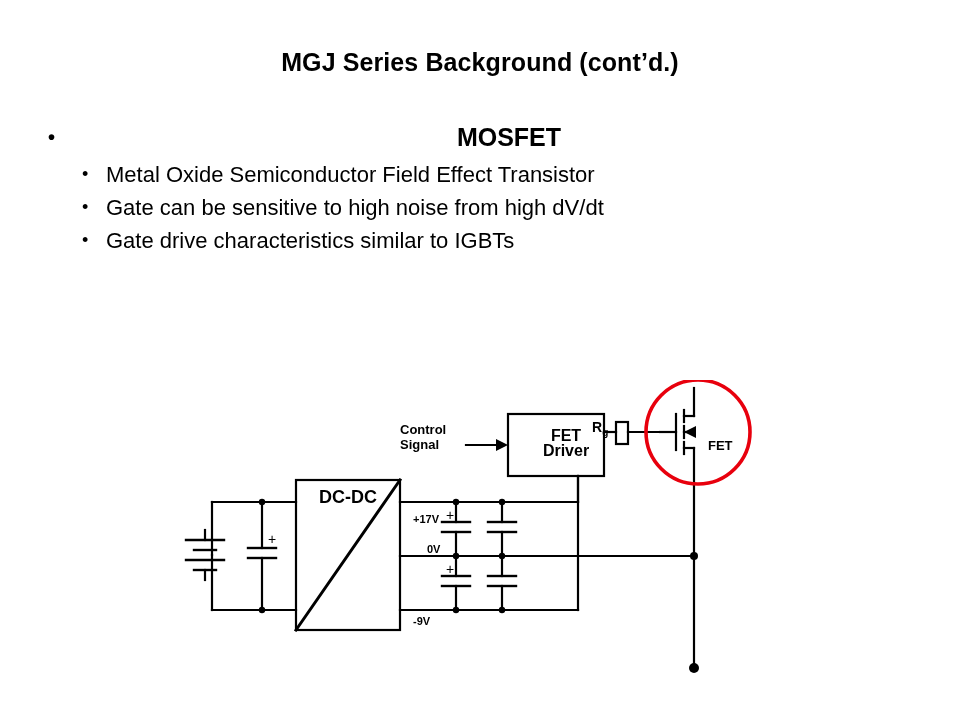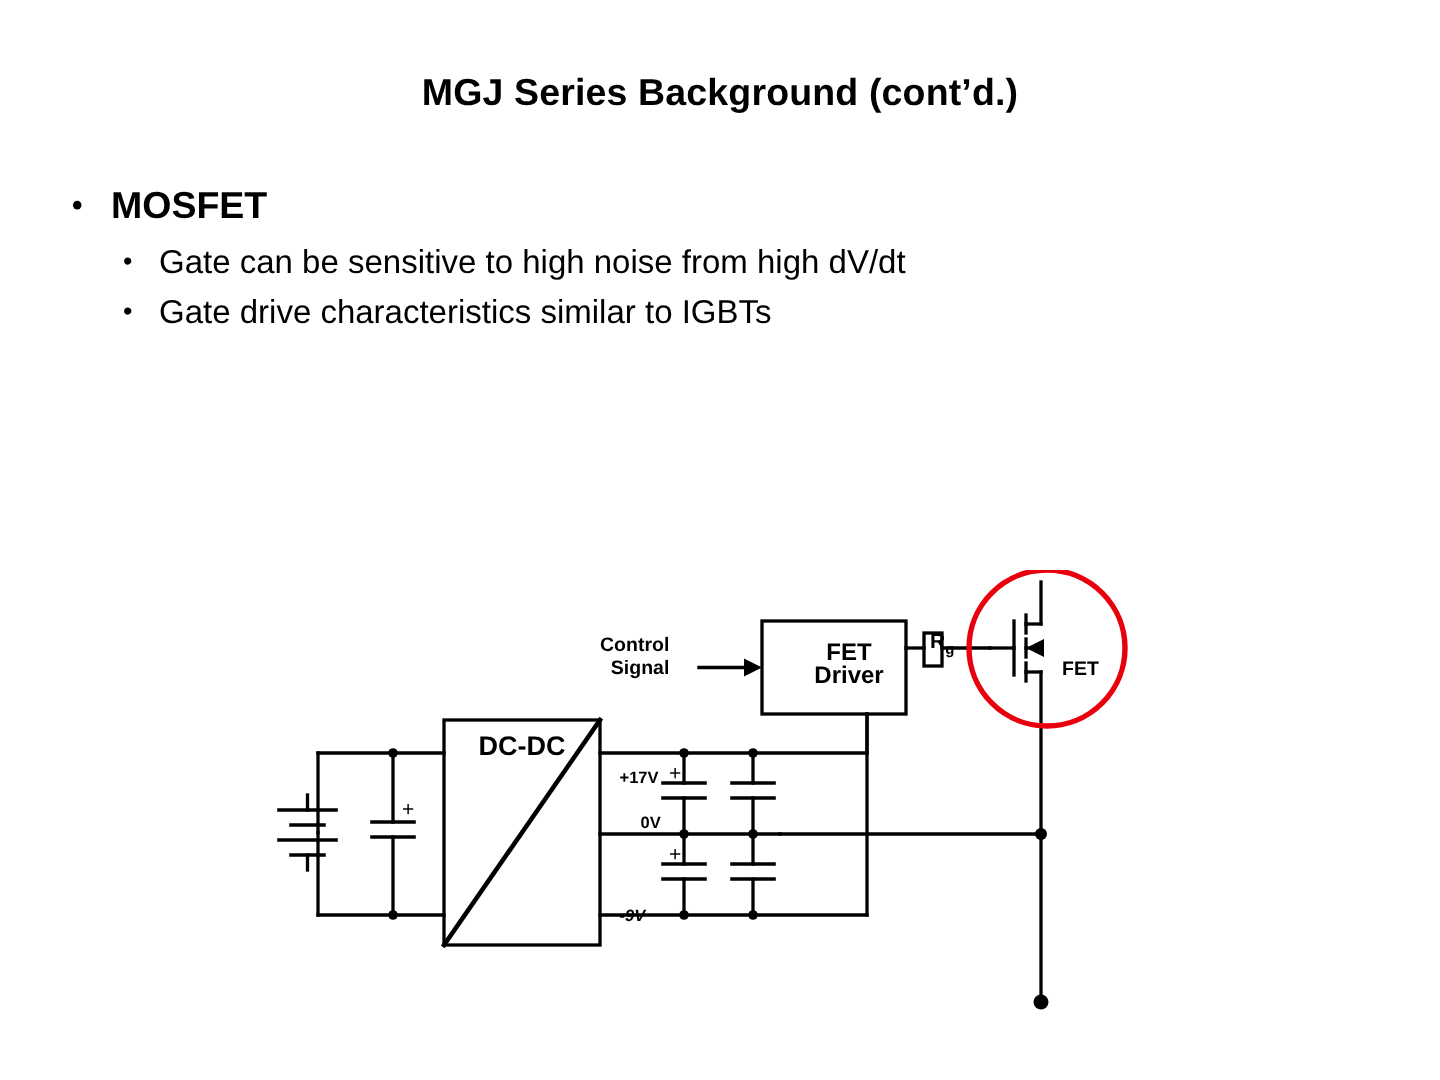--- a/index.html
+++ b/index.html
@@ -37,20 +37,21 @@
     top: 122px;
     width: 900px;
   }
   .bullet-l1 {
     position: relative;
     font-size: 25px;
     font-weight: bold;
     padding-left: 30px;
     margin-bottom: 6px;
     line-height: 30px;
+    text-align: center;
   }
   .bullet-l1::before {
     content: "\2022";
     position: absolute;
     left: 4px;
     top: 0;
     font-size: 20px;
   }
   .bullet-l2 {
     position: relative;
@@ -80,42 +81,43 @@
   }
   .dlabel {
     position: absolute;
     font-size: 13px;
     font-weight: bold;
     line-height: 15px;
     white-space: pre-line;
   }
   .dlabel.small { font-size: 11px; }
   .dlabel.plus { font-size: 14px; font-weight: normal; }
-  .lbl-control { left: 400px; top: 42px; text-align: right; }
+  .lbl-control { left: 400px; top: 42px; }
   .lbl-fetdriver { left: 527px; top: 48px; font-size: 16px; text-align: center; width: 78px; }
-  .lbl-rg { left: 620px; top: 40px; font-size: 14px; }
+  .lbl-rg { left: 592px; top: 40px; font-size: 14px; }
   .lbl-rg sub { font-size: 10px; }
   .lbl-fet { left: 708px; top: 58px; font-size: 13px; }
   .lbl-dcdc { left: 319px; top: 110px; font-size: 18px; }
   .lbl-p17 { left: 413px; top: 108px; margin-top: 24px; }
   .lbl-0v { left: 427px; top: 162px; }
-  .lbl-m9 { left: 413px; top: 224px; font-style: italic; }
+  .lbl-m9 { left: 413px; top: 234px; }
   .lbl-plus1 { left: 268px; top: 152px; }
   .lbl-plus2 { left: 446px; top: 128px; }
   .lbl-plus3 { left: 446px; top: 182px; }
 </style>
 </head>
 <body>
 
 <div class="slide">
 
   <div class="title">MGJ Series Background (cont’d.)</div>
 
   <div class="bullets">
     <div class="bullet-l1">MOSFET</div>
+    <div class="bullet-l2">Metal Oxide Semiconductor Field Effect Transistor</div>
     <div class="bullet-l2">Gate can be sensitive to high noise from high dV/dt</div>
     <div class="bullet-l2">Gate drive characteristics similar to IGBTs</div>
   </div>
 
   <div class="diagram">
     <svg width="960" height="340" viewBox="0 0 960 340">
       <g fill="none" stroke="#000000" stroke-width="2.2" stroke-linecap="square">
 
         <rect x="508" y="34" width="96" height="62"></rect>
 

